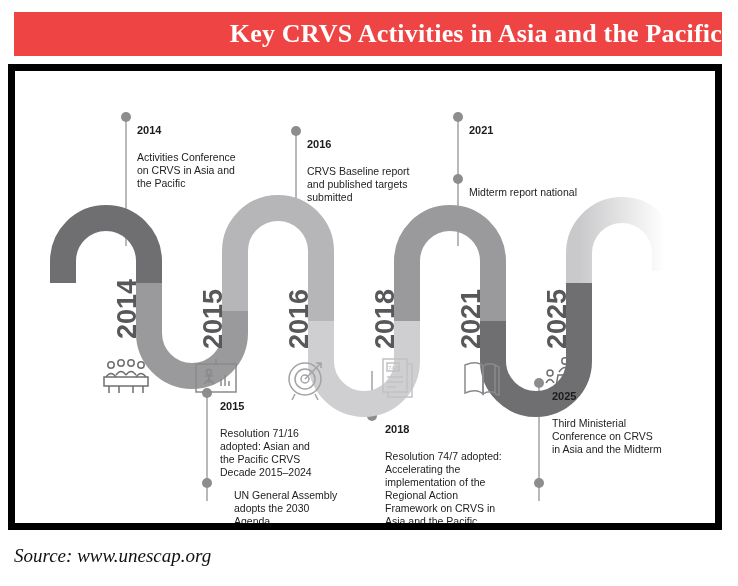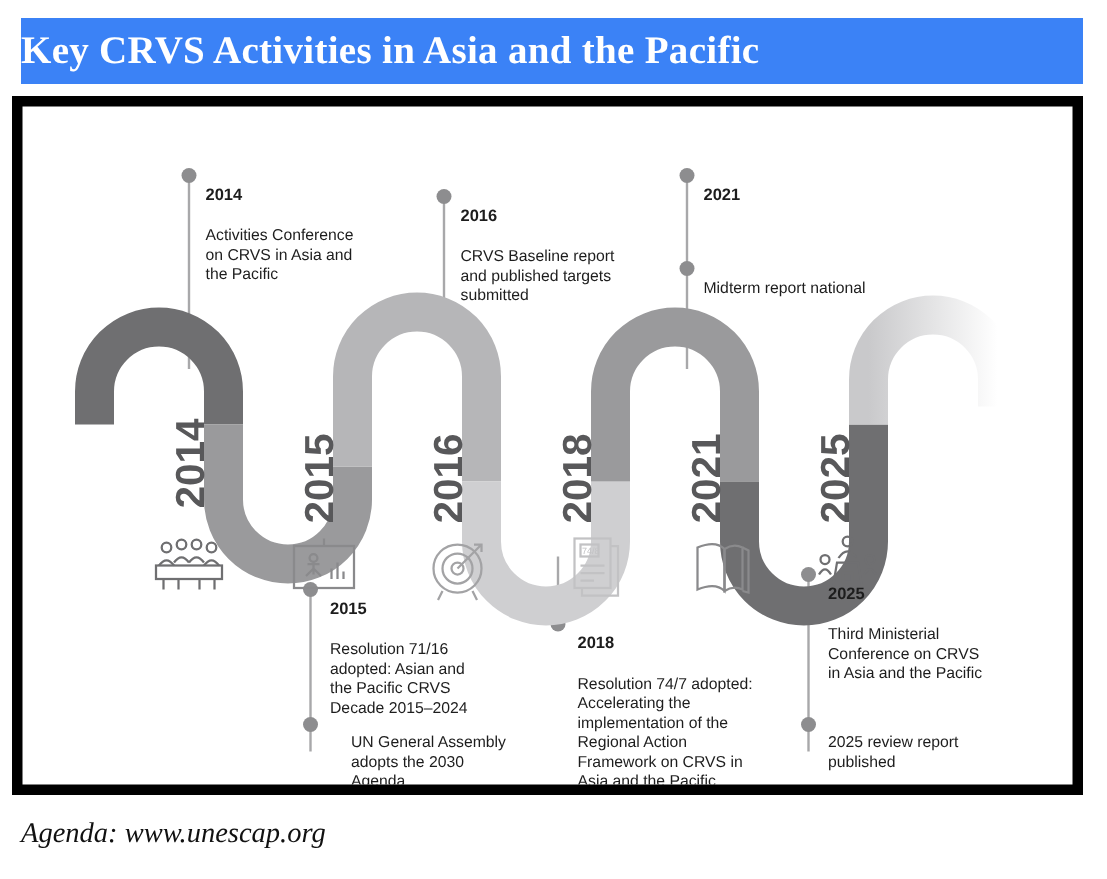--- a/index.html
+++ b/index.html
@@ -15,24 +15,24 @@
     overflow: hidden;
   }
 
   
   #title-bar {
     position: absolute;
     left: 14px;
     top: 12px;
     width: 708px;
     height: 44px;
-    background: #3b82f6;
+    background: #ef4444;
     display: flex;
     align-items: center;
-    justify-content: flex-start;
+    justify-content: flex-end;
   }
   #title-text {
     color: #ffffff;
     font-family: "Liberation Serif", serif;
     font-weight: bold;
     font-size: 26px;
     letter-spacing: 0.2px;
     white-space: nowrap;
   }
 
@@ -286,23 +286,19 @@
 implementation of the
 Regional Action
 Framework on CRVS in
 Asia and the Pacific</span>
   </div>
 
   <div class="annot" style="left:537px; top:306px; width:120px;">
     <span class="yr">2025</span>
     <span class="bodytxt">Third Ministerial
 Conference on CRVS
-in Asia and the Pacific</span>
-  </div>
-
-  <div class="annot" style="left:537px; top:405px; width:125px;">
-    <span class="bodytxt">2025 review report
-published</span>
-  </div>
+in Asia and the Midterm</span>
+  </div>
+
 
 </div>
 
-<div id="source-line">Agenda: www.unescap.org</div>
+<div id="source-line">Source: www.unescap.org</div>
 
 </body></html>

